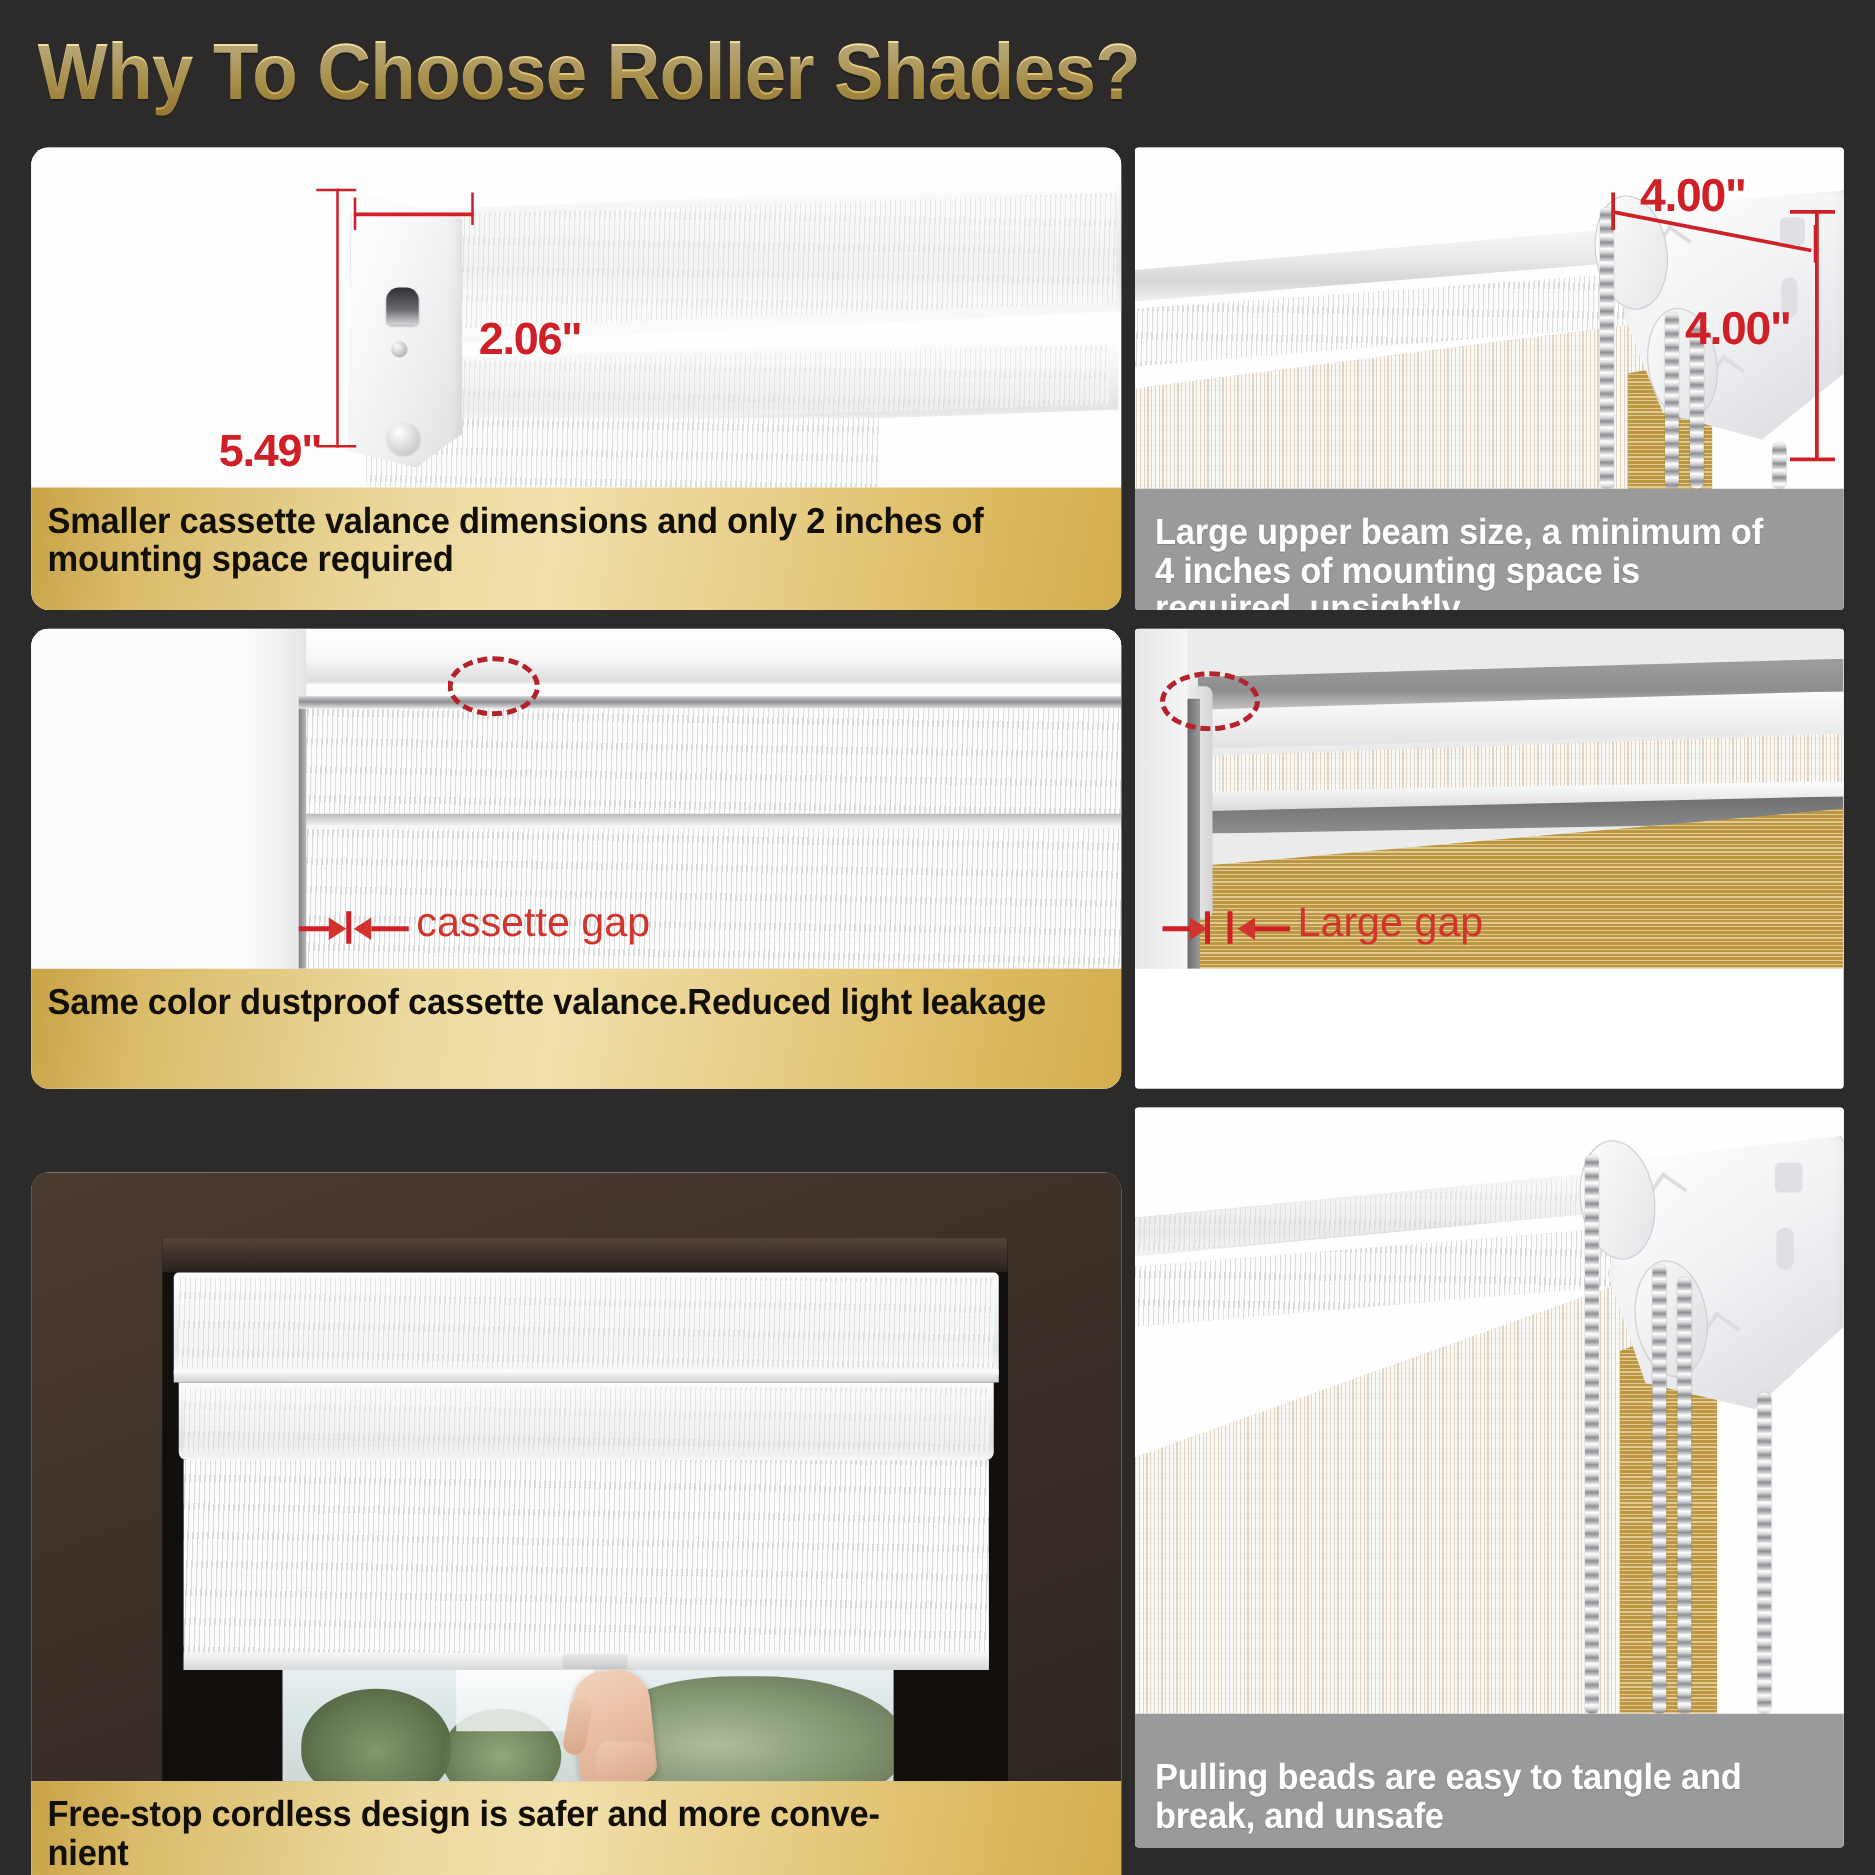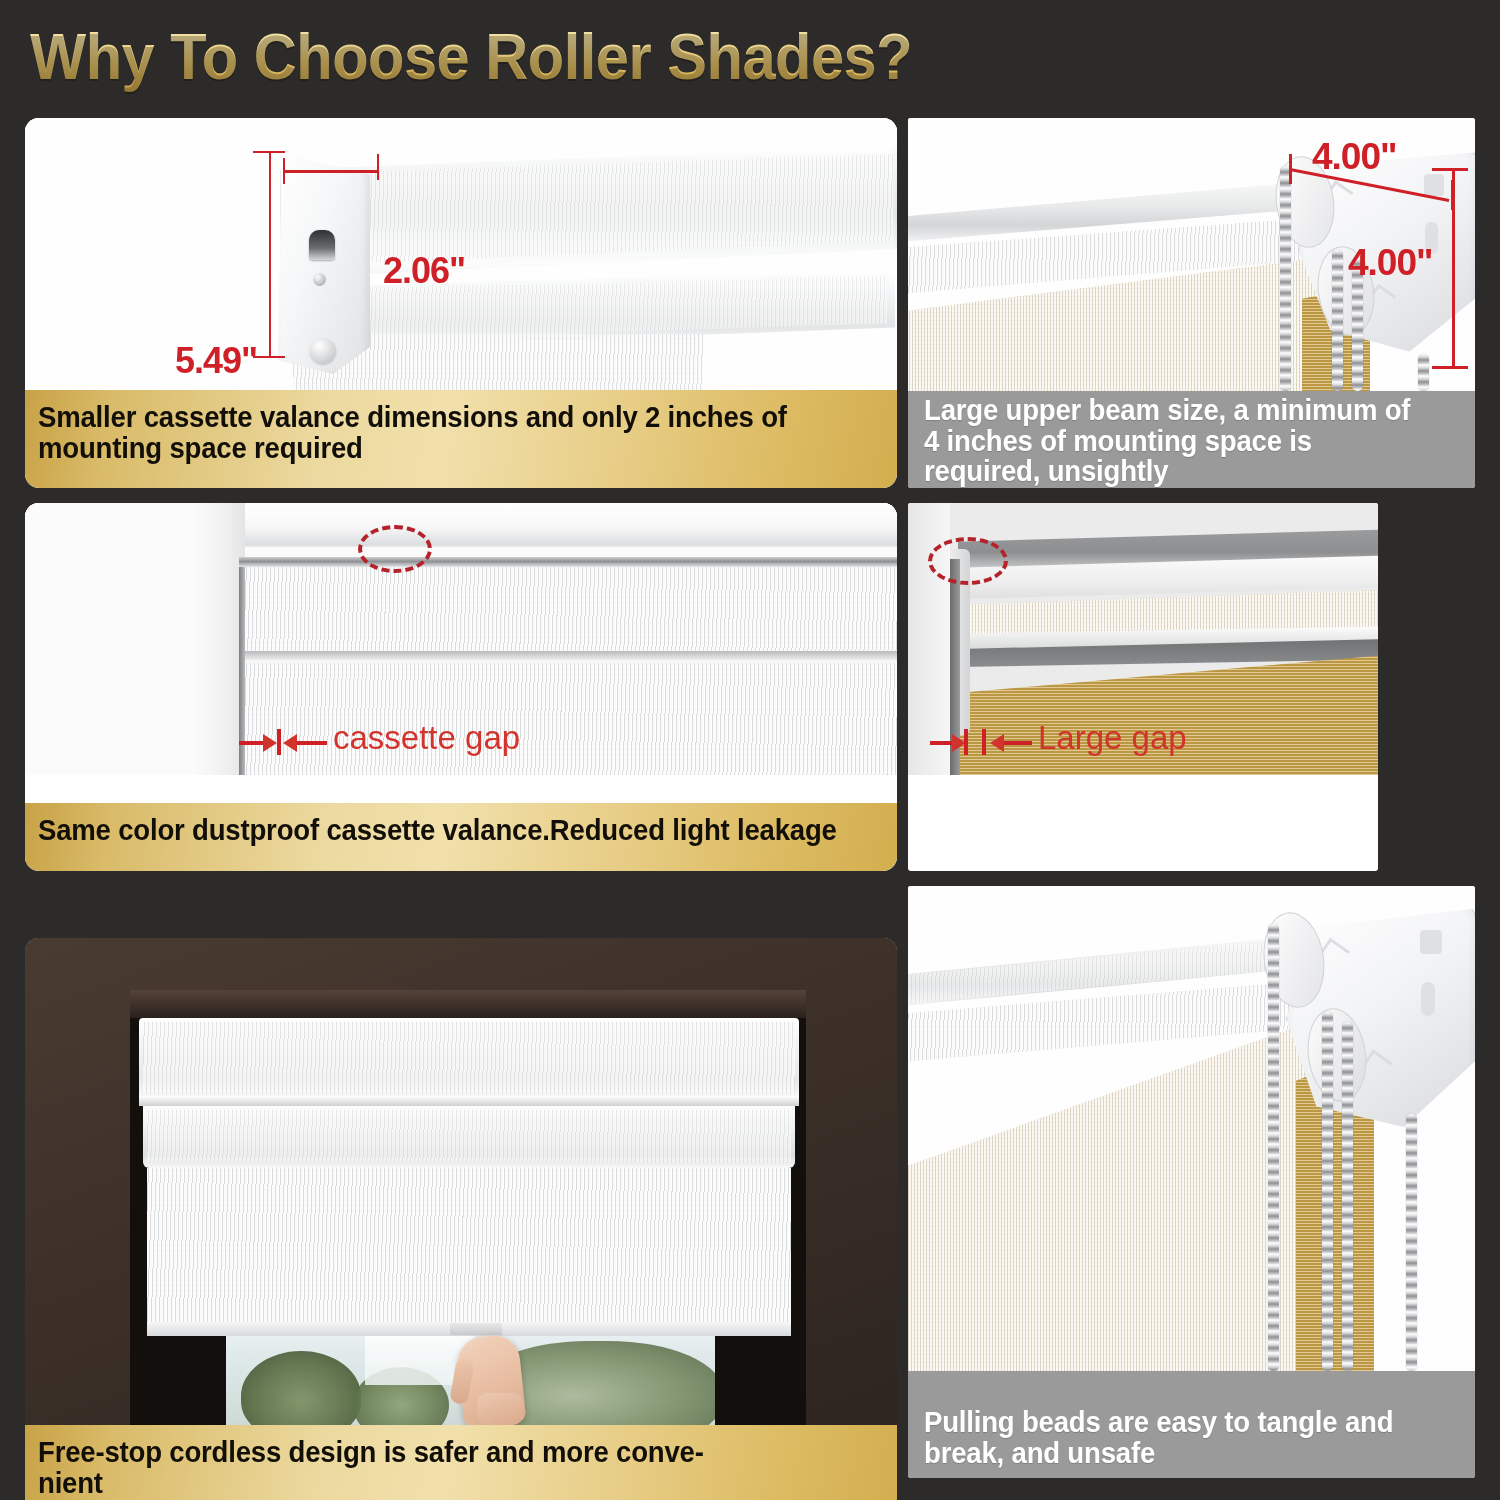--- a/index.html
+++ b/index.html
@@ -247,21 +247,21 @@
       <div class="dim-line" style="left:381px; top:36px; width:3px; height:30px;"></div>
       <div class="dim-line" style="left:543px; top:62px; width:3px; height:30px;"></div>
       <div class="dim-label" style="left:404px; top:18px; font-size:37px;">4.00"</div>
 
       <div class="dim-line" style="left:539px; top:50px; width:3px; height:200px; left:544px;"></div>
       <div class="dim-line" style="left:524px; top:50px; width:36px; height:3px;"></div>
       <div class="dim-line" style="left:524px; top:248px; width:36px; height:3px;"></div>
       <div class="dim-label" style="left:440px; top:124px; font-size:37px;">4.00"</div>
     </div>
 
-    <div class="caption gray" style="height:97px; padding-top:4px;">
+    <div class="caption gray" style="height:97px; padding-top:20px;">
       <span class="txt">Large upper beam size, a minimum of 4 inches of mounting space is required, unsightly</span>
     </div>
   </div>
 
   <div class="panel left" style="left:25px; top:503px; width:872px; height:368px;">
     <div class="photo" style="height:272px;">
       <div class="white-bg" style="background:#fafafa;"></div>
 
       <div style="position:absolute;left:180px;top:0px;width:700px;height:272px;
            background:linear-gradient(180deg,#fdfdfd 0%,#f2f2f3 100%);"></div>
@@ -288,26 +288,26 @@
       <div class="dim-line" style="left:214px; top:238px; width:26px; height:4px;"></div>
       <div style="position:absolute;left:238px;top:231px;width:0;height:0;
            border-top:9px solid transparent;border-bottom:9px solid transparent;border-left:14px solid #d0342c;"></div>
       <div class="dim-line" style="left:272px; top:238px; width:30px; height:4px;"></div>
       <div style="position:absolute;left:258px;top:231px;width:0;height:0;
            border-top:9px solid transparent;border-bottom:9px solid transparent;border-right:14px solid #d0342c;"></div>
       <div class="dim-line" style="left:252px; top:226px; width:4px; height:26px;"></div>
       <div class="gap-label" style="left:308px; top:216px; font-size:33px;">cassette gap</div>
     </div>
 
-    <div class="caption gold" style="height:68px;">
+    <div class="caption gold" style="height:96px;">
       <span class="txt">Same color dustproof cassette valance.Reduced light leakage</span>
     </div>
   </div>
 
-  <div class="panel right" style="left:908px; top:503px; width:470px; height:368px;">
+  <div class="panel right" style="left:908px; top:503px; width:567px; height:368px;">
     <div class="photo" style="height:272px;">
       <div class="white-bg" style="background:#ebebeb;"></div>
 
       <div style="position:absolute;left:50px;top:24px;width:517px;height:42px;
            background:linear-gradient(180deg,#9c9d9f 0%,#8d8e90 60%,#c8c9ca 100%);
            clip-path:polygon(0% 35%, 100% 0%, 100% 65%, 0% 100%);"></div>
       <div style="position:absolute;left:50px;top:50px;width:517px;height:46px;
            background:linear-gradient(180deg,#fcfcfc 0%,#f0f0f1 55%,#e0e0e1 100%);
            clip-path:polygon(0% 32%, 100% 0%, 100% 70%, 0% 100%);"></div>
 

